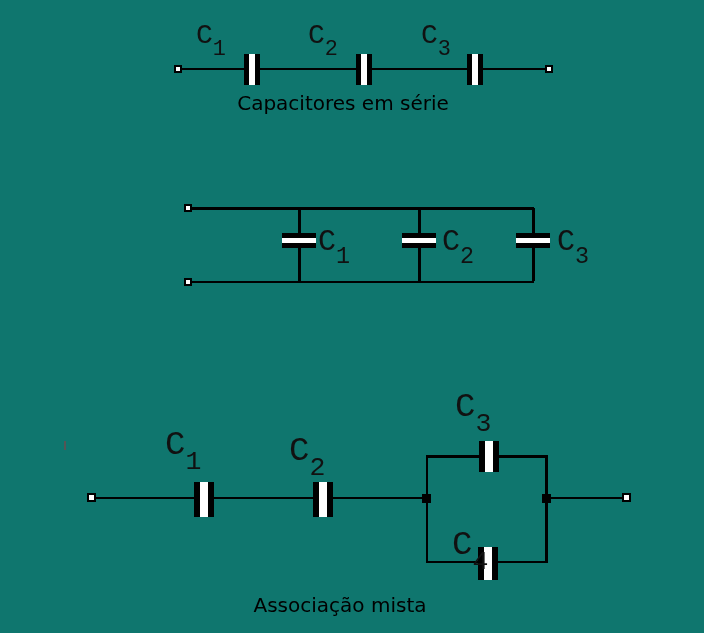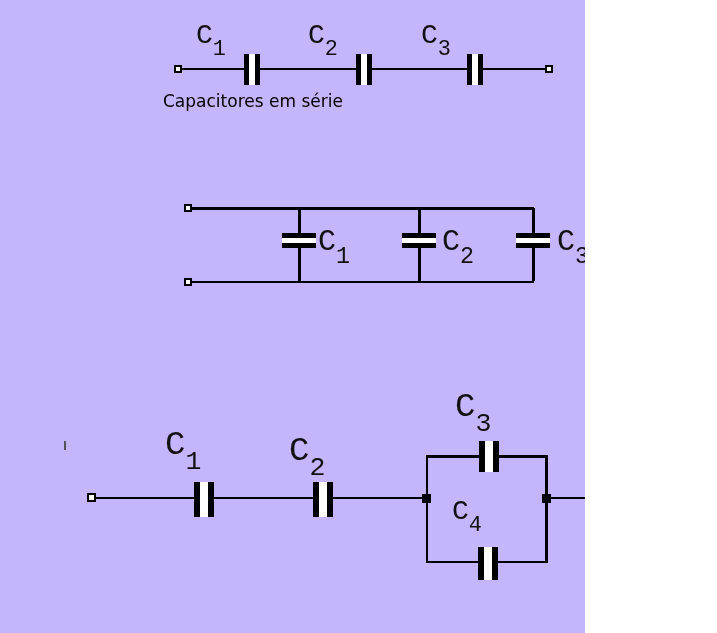--- a/index.html
+++ b/index.html
@@ -1,18 +1,18 @@
 <!DOCTYPE html>
 <html><head>
 <meta charset="utf-8">
 <style>
   html,body { margin:0; padding:0; background:#ffffff; }
   .figure {
-    position:relative; width:585px; height:633px;
-    background:#c4b5fd; overflow:hidden;
+    position:relative; width:704px; height:633px;
+    background:#0f766e; overflow:hidden;
     font-family:"DejaVu Sans","Liberation Sans",sans-serif;
     text-decoration:underline;
   }
   .wire { position:absolute; background:#000000; }
   .term {
     position:absolute; width:8px; height:8px;
     border:2.5px solid #000000; background:#ffffff; box-sizing:border-box;
   }
   .dot { position:absolute; width:9px; height:9px; background:#000000; }
   
@@ -30,22 +30,22 @@
     height:var(--plate,5px); background:#000000;
   }
   .cap-h::before { top:0; }
   .cap-h::after  { bottom:0; }
   .clabel {
     position:absolute; color:#111111; line-height:1; white-space:nowrap;
     font-family:"Liberation Mono","DejaVu Sans Mono",monospace;
   }
   .clabel .sub { font-size:0.78em; position:relative; top:0.55em; }
   .caption {
-    position:absolute; white-space:nowrap;
-    font-size:17px; color:#000000;
+    position:absolute; text-align:center; white-space:nowrap;
+    font-size:20px; color:#000000;
   }
   .tick { position:absolute; background:#555555; }
 </style>
 </head>
 <body>
 
 <div class="figure">
 
   <div class="wire" style="left:178px;top:67.5px;width:370px;height:2.5px"></div>
   <div class="term" style="left:174px;top:65px"></div>
@@ -95,16 +95,17 @@
 
   <div class="cap-v" style="left:479px;top:441px;width:20px;height:31px;--plate:6px"></div>
   <div class="cap-v" style="left:478px;top:547px;width:20px;height:33px;--plate:6px"></div>
 
   <div class="dot" style="left:422px;top:494px"></div>
   <div class="dot" style="left:542px;top:494px"></div>
 
   <span class="clabel" style="left:165px;top:428px;font-size:34px"><span>C</span><span class="sub">1</span></span>
   <span class="clabel" style="left:289px;top:434px;font-size:34px"><span>C</span><span class="sub">2</span></span>
   <span class="clabel" style="left:455px;top:390px;font-size:34px"><span>C</span><span class="sub">3</span></span>
-  <span class="clabel" style="left:452px;top:498px;font-size:28px"><span>C</span><span class="sub">4</span></span>
+  <span class="clabel" style="left:452px;top:528px;font-size:34px"><span>C</span><span class="sub">4</span></span>
 
+  <div class="caption" style="left:160px;top:593px;width:360px">Associação mista</div>
 
 </div>
 
 </body></html>

